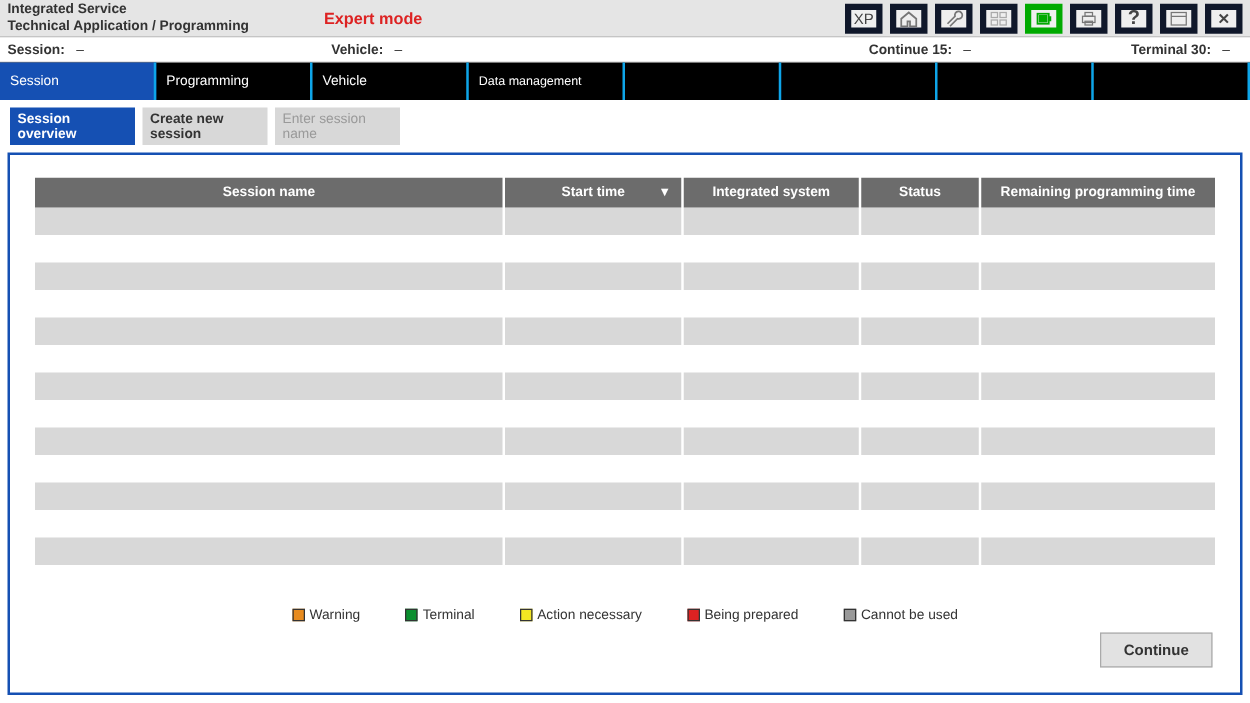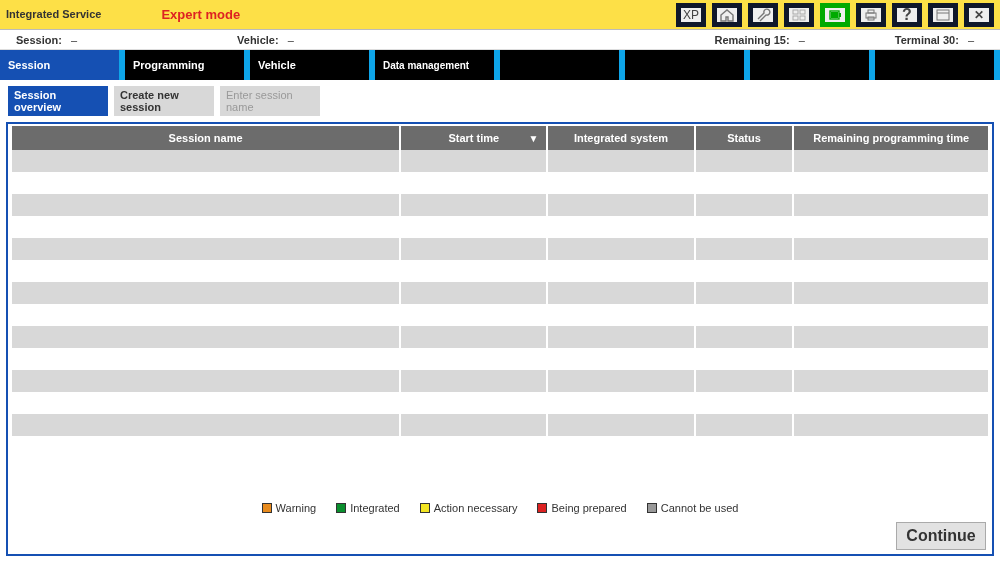--- a/index.html
+++ b/index.html
@@ -10,51 +10,51 @@
     width: 1000px;
     height: 562px;
     overflow: hidden;
     color: #333;
   }
   
   .header {
     display: flex;
     align-items: center;
     height: 30px;
-    background: #fde047;
+    background: #e5e5e5;
     border-bottom: 1px solid #bbb;
     padding: 0 6px;
   }
   .header .app-title { font-size: 11px; font-weight: bold; line-height: 1.2; color: #333; }
   .header .mode { margin-left: 60px; color: #d22; font-weight: bold; font-size: 13px; }
   .header .spacer { flex: 1; }
   .header .hbtn {
     width: 30px; height: 24px;
     border: 5px solid #0f172a; background: #efefef;
     margin-left: 6px;
     display:flex; align-items:center; justify-content:center;
     font-size: 12px; color:#444;
   }
   .header .hbtn.green { color: #0a0; border-color:#0a0;}
   .header .hbtn.close { font-weight:bold; }
   .header .hbtn svg { display:block; }
   
   .infobar {
     display:flex; align-items:center;
     height: 20px; background:#fff; border-bottom:1px solid #ddd;
-    font-size:11px; color:#333; padding:0 16px;
+    font-size:11px; color:#333; padding:0 6px;gap:38px;
   }
   .infobar .group { margin-right: 40px; }
   .infobar .group .lbl { font-weight:bold; margin-right:6px;}
   .infobar .fill { flex:1; }
   
   .mainnav { display:flex; height: 30px; background:#000; }
   .mainnav .tab {
-    flex:1; color:#fff; font-weight:bold; font-size:11px;
-    padding:4px 8px; border-right:6px solid #0ea5e9;
+    flex:1; color:#fff; font-weight:normal; font-size:11px;
+    padding:4px 8px; border-right:2px solid #0ea5e9;
     display:flex; align-items:center;
   }
   .mainnav .tab.blue { background:#1550b3; }
   .mainnav .tab.small { font-size:10px; line-height:1.1; }
   
   .subtabs { display:flex; gap:6px; padding: 6px 8px; align-items:stretch; }
   .subtab {
     width:100px; height:30px; font-size:11px; font-weight:bold;
     padding:3px 6px; display:flex; align-items:center; line-height:1.1;
     position:relative;
@@ -64,59 +64,60 @@
   .subtab.disabled { background:#d8d8d8; color:#999; font-weight:normal;}
   .subtab::after {
     content:""; position:absolute; right:-8px; bottom:0;
     width:0; height:0; border-bottom:30px solid transparent;
     border-left:8px solid currentColor; opacity:0;
   }
   
   .frame {
     border:2px solid #1550b3; margin:0 6px 6px 6px;
     height: 434px; display:flex; flex-direction:column;
-    padding: 2px;
+    padding: 18px;
   }
   
   .tablewrap { flex:1; overflow:hidden; }
   table { width:100%; border-collapse:separate; border-spacing:2px 0; table-layout:fixed;}
   thead th {
     background:#6c6c6c; color:#fff; font-weight:bold; font-size:11px;
     height:24px; padding:4px 6px; text-align:center;
     position:relative;
   }
   thead th .sort { position:absolute; right:8px; top:7px; font-size:10px; }
   tbody td { height:22px; border:0; }
   tbody tr.dark td { background:#d8d8d8; }
   tbody tr.light td { background:#fff; }
   
   .legend {
-    display:flex; gap:20px; justify-content:center; align-items:flex-end;
+    display:flex; gap:36px; justify-content:center; align-items:flex-end;
     padding: 4px 0 2px 0; font-size:11px; color:#333;
   }
   .legend .item { display:flex; align-items:center; gap:4px; }
   .legend .sq {
     width:10px; height:10px; border:1px solid #333; display:inline-block;
   }
   .sq.orange{ background:#e88b1e;} .sq.green{ background:#0a8f2e;}
   .sq.yellow{ background:#f3e622;} .sq.red  { background:#d22;}
   .sq.gray  { background:#999;}
   
   .footer { display:flex; justify-content:flex-end; padding:6px 4px 2px 4px;}
   .continue {
     width:90px; height:28px; background:#e2e2e2; border:1px solid #aaa;
-    font-weight:bold; font-size:16px; color:#333;
+    font-weight:bold; font-size:12px; color:#333;
   }
 </style>
 </head>
 <body>
 
 <div class="header">
   <div class="app-title">
     <div>Integrated Service</div>
+    <div>Technical Application / Programming</div>
   </div>
   <div class="mode">Expert mode</div>
   <div class="spacer"></div>
   <div class="hbtn">XP</div>
   <div class="hbtn">
     <svg width="16" height="14">
         <path d="M2 7 L8 2 L14 7 L14 13 L9 13 L9 9 L7 9 L7 13 L2 13 Z" fill="none" stroke="#777" stroke-width="1.4"></path>
       </svg>
   </div>
   <div class="hbtn">
@@ -160,21 +161,21 @@
   <div class="group">
     <span class="lbl">Session:</span>
     <span>–</span>
   </div>
   <div class="group" style="margin-left:120px;">
     <span class="lbl">Vehicle:</span>
     <span>–</span>
   </div>
   <div class="fill"></div>
   <div class="group">
-    <span class="lbl">Remaining 15:</span>
+    <span class="lbl">Continue 15:</span>
     <span>–</span>
   </div>
   <div class="group" style="margin-left:50px; margin-right:10px;">
     <span class="lbl">Terminal 30:</span>
     <span>–</span>
   </div>
 </div>
 
 <div class="mainnav">
   <div class="tab blue">Session</div>
@@ -318,21 +319,21 @@
     </table>
   </div>
 
   <div class="legend">
     <div class="item">
         <span class="sq orange"></span>
         <span>Warning</span>
       </div>
     <div class="item">
         <span class="sq green"></span>
-        <span>Integrated</span>
+        <span>Terminal</span>
       </div>
     <div class="item">
         <span class="sq yellow"></span>
         <span>Action necessary</span>
       </div>
     <div class="item">
         <span class="sq red"></span>
         <span>Being prepared</span>
       </div>
     <div class="item">

